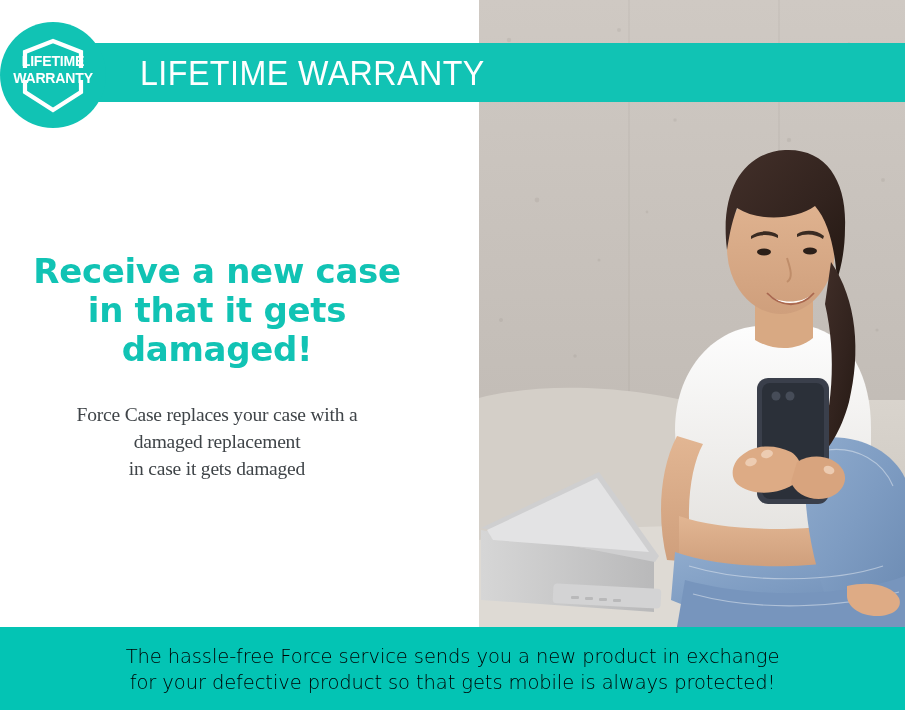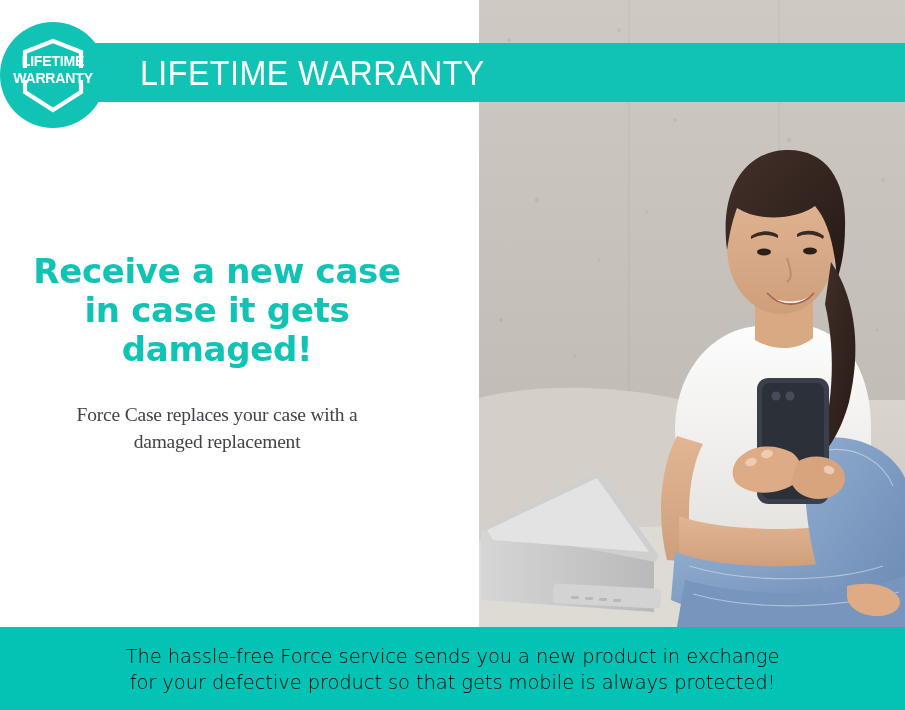--- a/index.html
+++ b/index.html
@@ -300,25 +300,26 @@
     </svg>
     <div class="badge-text">
       <span>LIFETIME</span>
       <span>WARRANTY</span>
     </div>
   </div>
 
   <div class="copy">
     <div class="headline">
       <span>Receive a new case</span>
-      <span>in case it gets damaged!</span>
+      <span>in that it gets damaged!</span>
     </div>
     <div class="subcopy">
       <span>Force Case replaces your case with a</span>
       <span>damaged replacement</span>
+      <span>in case it gets damaged</span>
     </div>
   </div>
 
   <div class="footer-bar">
     <div class="footer-text">
       <span>The hassle-free Force service sends you a new product in exchange</span>
       <span>for your defective product so that gets mobile is always protected!</span>
     </div>
   </div>
 

